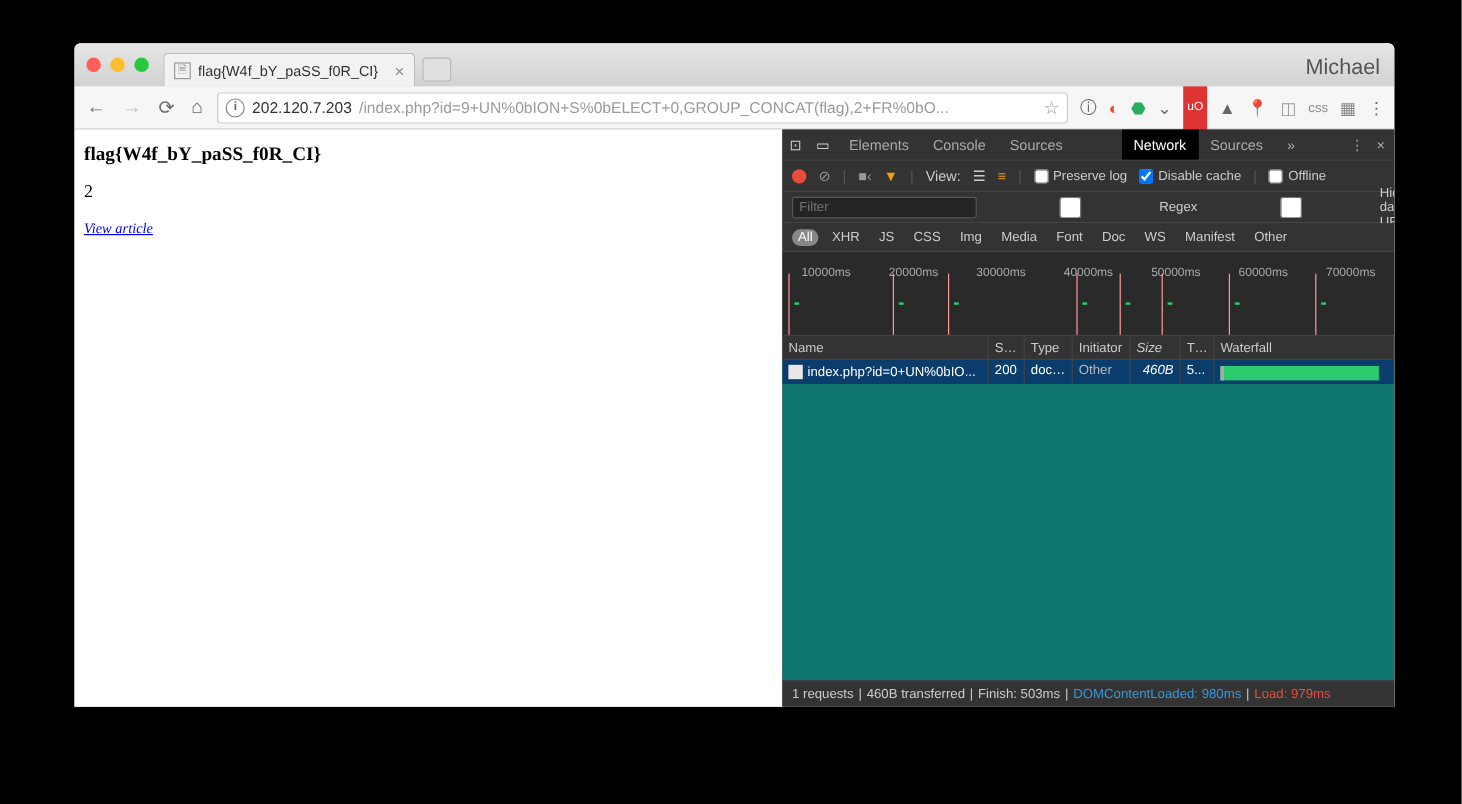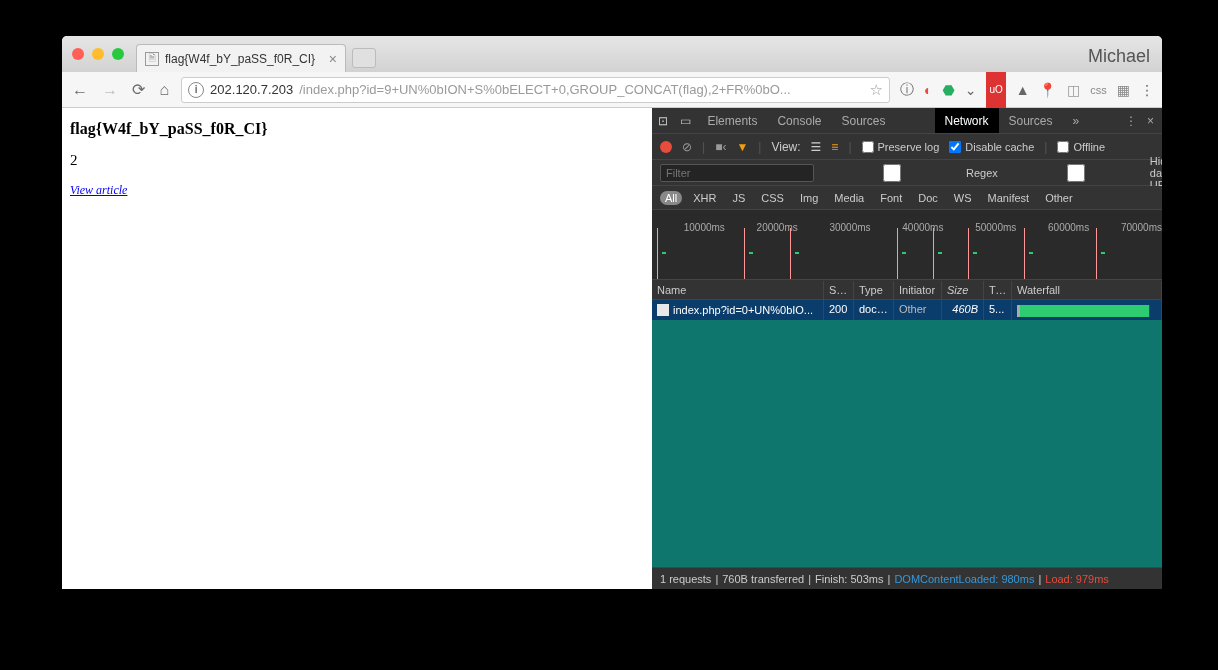--- a/index.html
+++ b/index.html
@@ -40,21 +40,21 @@
 .dt-ctrl label{display:flex;align-items:flex-start;gap:4px;color:#ccc;font-size:11px;}
 .dt-ctrl input[type=checkbox]{width:12px;height:12px;}
 .dt-filter { height:26px; background:#333; display:flex; align-items:center; gap:8px; padding:0 8px; border-bottom:1px solid #444; }
 .dt-filter input{flex:0 0 140px;height:18px;background:#242424;border:1px solid #555;color:#aaa;padding:0 5px;font-size:11px;border-radius:2px;}
 .dt-filter label{display:flex;align-items:center;gap:4px;color:#ccc;font-size:11px;}
 .dt-types { height:24px; background:#333; display:flex; align-items:center; gap:6px; padding:0 8px; border-bottom:1px solid #444; font-size:11px; }
 .dt-types span{color:#ccc;padding:1px 5px;border-radius:7px;}
 .dt-types span.sel{background:#888;color:#fff;}
 .timeline { height:70px; background:#2a2a2a; border-bottom:1px solid #444; position:relative; overflow:hidden; }
 .timeline .ticks{display:flex;height:18px;font-size:10px;color:#aaa;align-items:center;}
-.timeline .ticks div{flex:1;text-align:right;margin-top:16px;}
+.timeline .ticks div{flex:1;text-align:center;margin-top:16px;}
 .timeline .lines{position:relative;height:52px;}
 .timeline .lines .m{position:absolute;top:0;bottom:0;width:1px;background:#f99;}
 .timeline .lines .d{position:absolute;bottom:26px;width:4px;height:2px;background:#2ecc71;}
 .headers { height:20px; background:#333; display:flex; font-size:11px; color:#ccc; border-bottom:1px solid #444;align-items:center; }
 .headers div, .row div { border-right:1px solid #444; padding:3px 5px; overflow:hidden; text-overflow:ellipsis; white-space:nowrap; }
 .c-name{flex:0 0 172px;} .c-st{flex:0 0 30px;} .c-ty{flex:0 0 40px;} .c-in{flex:0 0 48px;} .c-sz{flex:0 0 42px;font-style:italic;} .c-ti{flex:0 0 28px;} .c-wf{flex:1;}
 .table { flex:1; background:#0f766e; overflow:auto; }
 .row { display:flex; height:20px; font-size:11px; background:#0a3d6b; color:#fff; }
 .row .c-in{color:#bbb;}
 .row .c-name{display:flex;align-items:center;gap:4px;}
@@ -236,20 +236,20 @@
           <div class="c-sz">460B</div>
           <div class="c-ti">5...</div>
           <div class="c-wf">
               <div class="wfbar"></div>
             </div>
         </div>
       </div>
 
       <div class="status">
         <span>1 requests</span> |
-        <span>760B transferred</span> |
+        <span>460B transferred</span> |
         <span>Finish: 503ms</span> |
         <span class="dcl">DOMContentLoaded: 980ms</span> |
         <span class="ld">Load: 979ms</span>
       </div>
     </div>
   </div>
 </div>
 
 </body></html>

